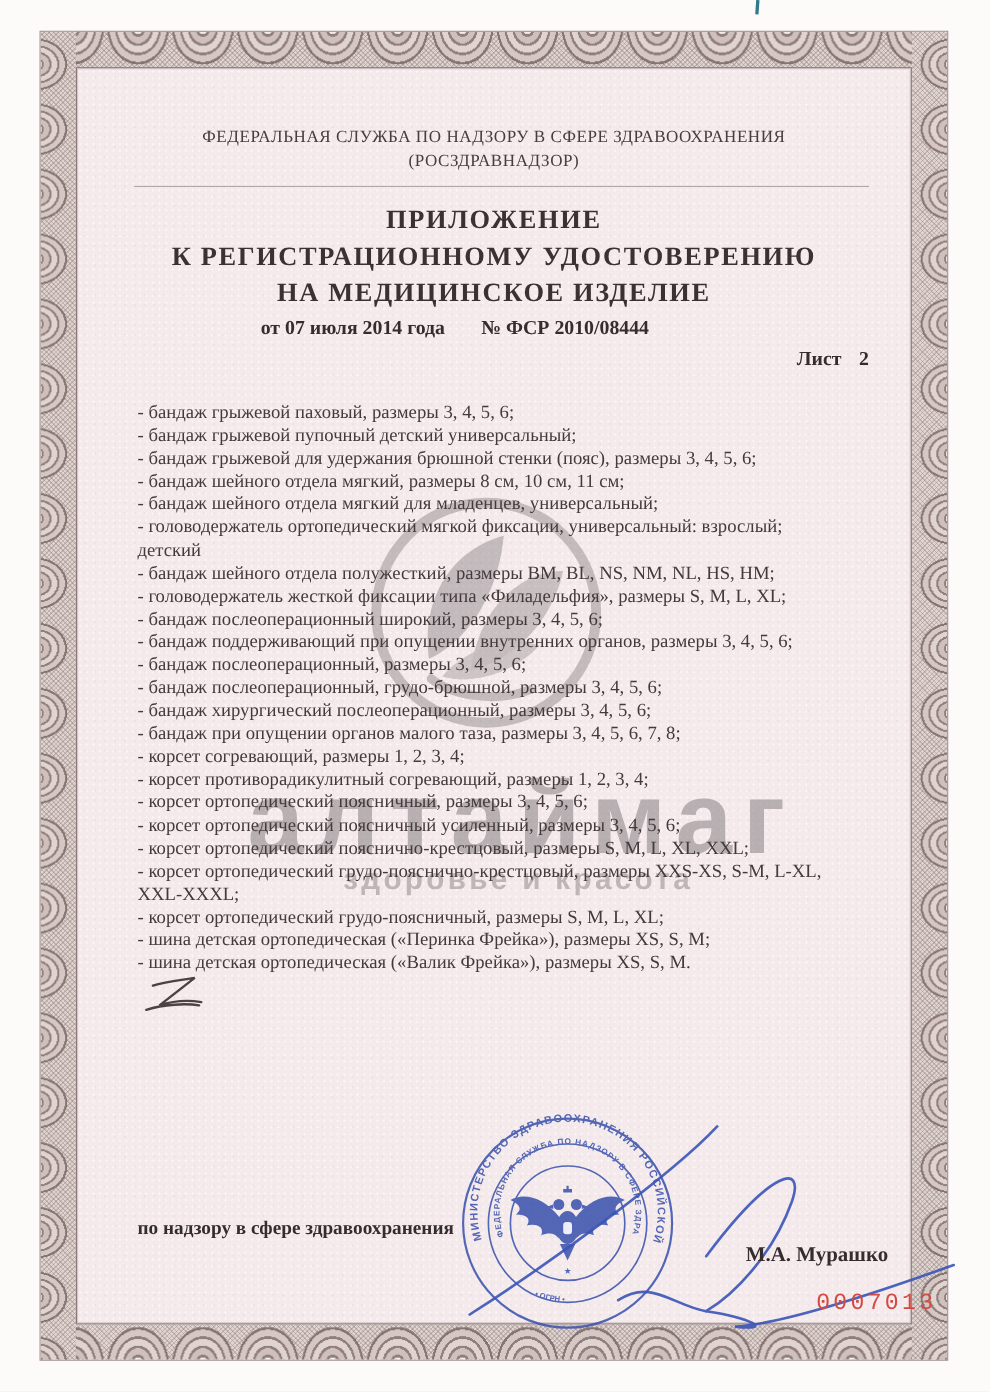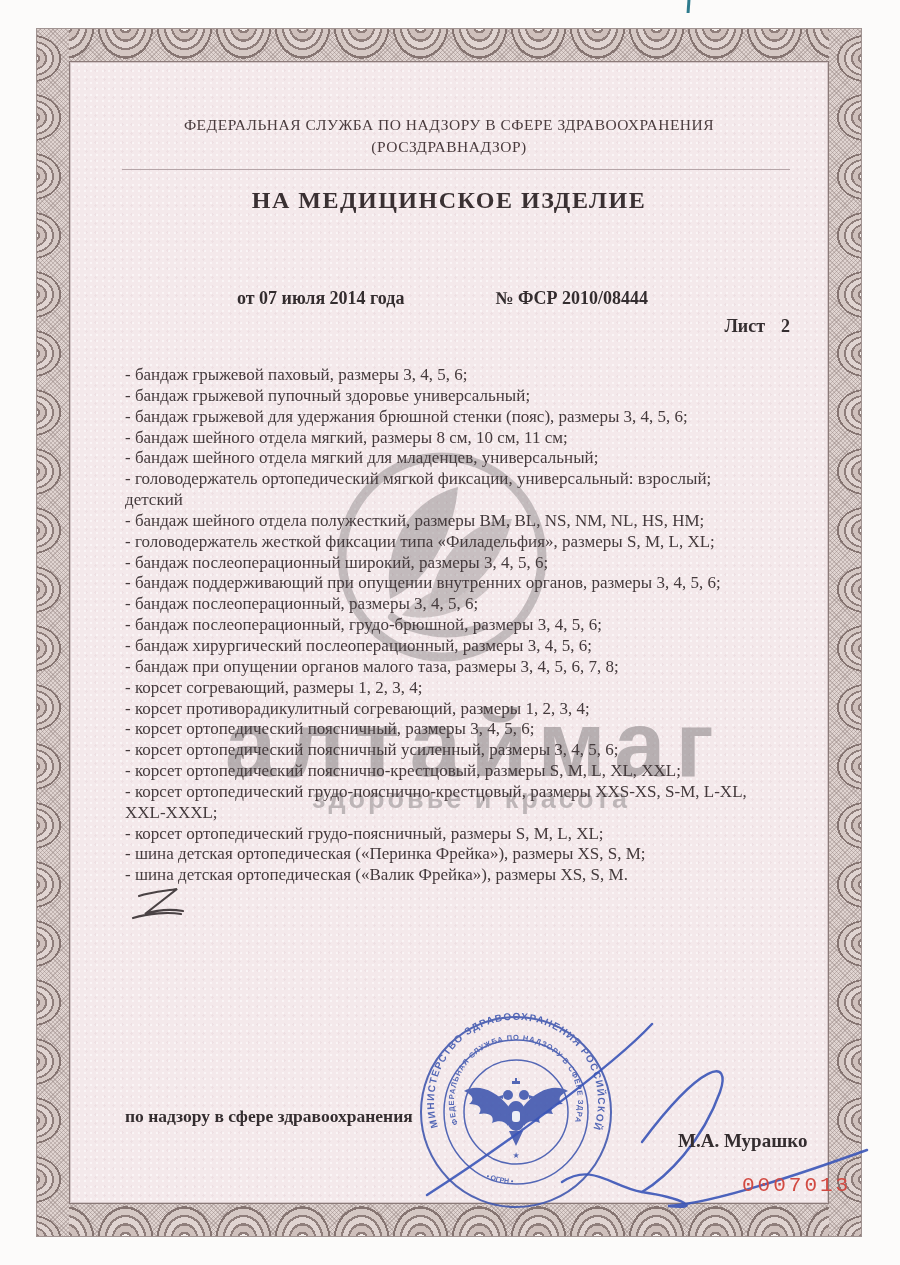--- a/index.html
+++ b/index.html
@@ -55,21 +55,21 @@
       radial-gradient(rgba(206,176,188,.16) 1px, rgba(0,0,0,0) 1.2px);
     background-size:6px 6px, 9px 9px; background-position:0 0, 3px 4px;
   }
   .inner > *{position:absolute;}
   
   .gov-header{top:52px;left:0;right:0;text-align:center;color:#4a3c3e;
     font-size:15.5px;letter-spacing:.5px;line-height:22px;}
   .divider{top:107px;left:52px;right:38px;border-top:1px solid #b5a5a8;height:0;}
   .doc-title{top:122px;left:0;right:0;text-align:center;color:#3a3133;
     font-size:24px;font-weight:bold;letter-spacing:1.5px;line-height:33.5px;}
-  .date-row{top:226px;left:167px;display:flex;gap:91px;color:#342d2f;
+  .date-row{top:226px;left:167px;display:flex;gap:33px;color:#342d2f;
     font-size:18px;font-weight:bold;}
   .sheet-row{top:254px;right:38px;color:#342d2f;font-size:18px;font-weight:bold;}
   .sheet-row .num{margin-left:16px;}
   
   .product-list{top:303px;left:55px;right:26px;color:#443a3c;
     font-size:17px;line-height:20.85px;}
   .list-item{white-space:pre-line;}
   
   .wm-emblem{left:262px;top:385px;opacity:.40;}
   .wm-brand{left:155px;top:630px;font-family:"Liberation Sans",sans-serif;
@@ -113,35 +113,37 @@
     <div class="wm-brand">алтаймаг</div>
     <div class="wm-tagline">здоровье и красота</div>
 
     <div class="gov-header">
       <div>ФЕДЕРАЛЬНАЯ СЛУЖБА ПО НАДЗОРУ В СФЕРЕ ЗДРАВООХРАНЕНИЯ</div>
       <div>(РОСЗДРАВНАДЗОР)</div>
     </div>
     <div class="divider"></div>
 
     <div class="doc-title">
+      <div>ПРИЛОЖЕНИЕ</div>
+      <div>К РЕГИСТРАЦИОННОМУ УДОСТОВЕРЕНИЮ</div>
       <div>НА МЕДИЦИНСКОЕ ИЗДЕЛИЕ</div>
     </div>
 
     <div class="date-row">
       <span>от 07 июля 2014 года</span>
       <span>№  ФСР 2010/08444</span>
     </div>
 
     <div class="sheet-row">
       <span>Лист</span><span class="num">2</span>
     </div>
 
     <div class="product-list">
         <div class="list-item">- бандаж грыжевой паховый, размеры 3, 4, 5, 6;</div>
-        <div class="list-item">- бандаж грыжевой пупочный здоровье универсальный;</div>
+        <div class="list-item">- бандаж грыжевой пупочный детский универсальный;</div>
         <div class="list-item">- бандаж грыжевой для удержания брюшной стенки (пояс), размеры 3, 4, 5, 6;</div>
         <div class="list-item">- бандаж шейного отдела мягкий, размеры 8 см, 10 см, 11 см;</div>
         <div class="list-item">- бандаж шейного отдела мягкий для младенцев, универсальный;</div>
         <div class="list-item">- головодержатель ортопедический мягкой фиксации, универсальный: взрослый;
 детский</div>
         <div class="list-item">- бандаж шейного отдела полужесткий, размеры BM, BL, NS, NM, NL, HS, HM;</div>
         <div class="list-item">- головодержатель жесткой фиксации типа «Филадельфия», размеры S, M, L, XL;</div>
         <div class="list-item">- бандаж послеоперационный широкий, размеры 3, 4, 5, 6;</div>
         <div class="list-item">- бандаж поддерживающий при опущении внутренних органов, размеры 3, 4, 5, 6;</div>
         <div class="list-item">- бандаж послеоперационный, размеры 3, 4, 5, 6;</div>

